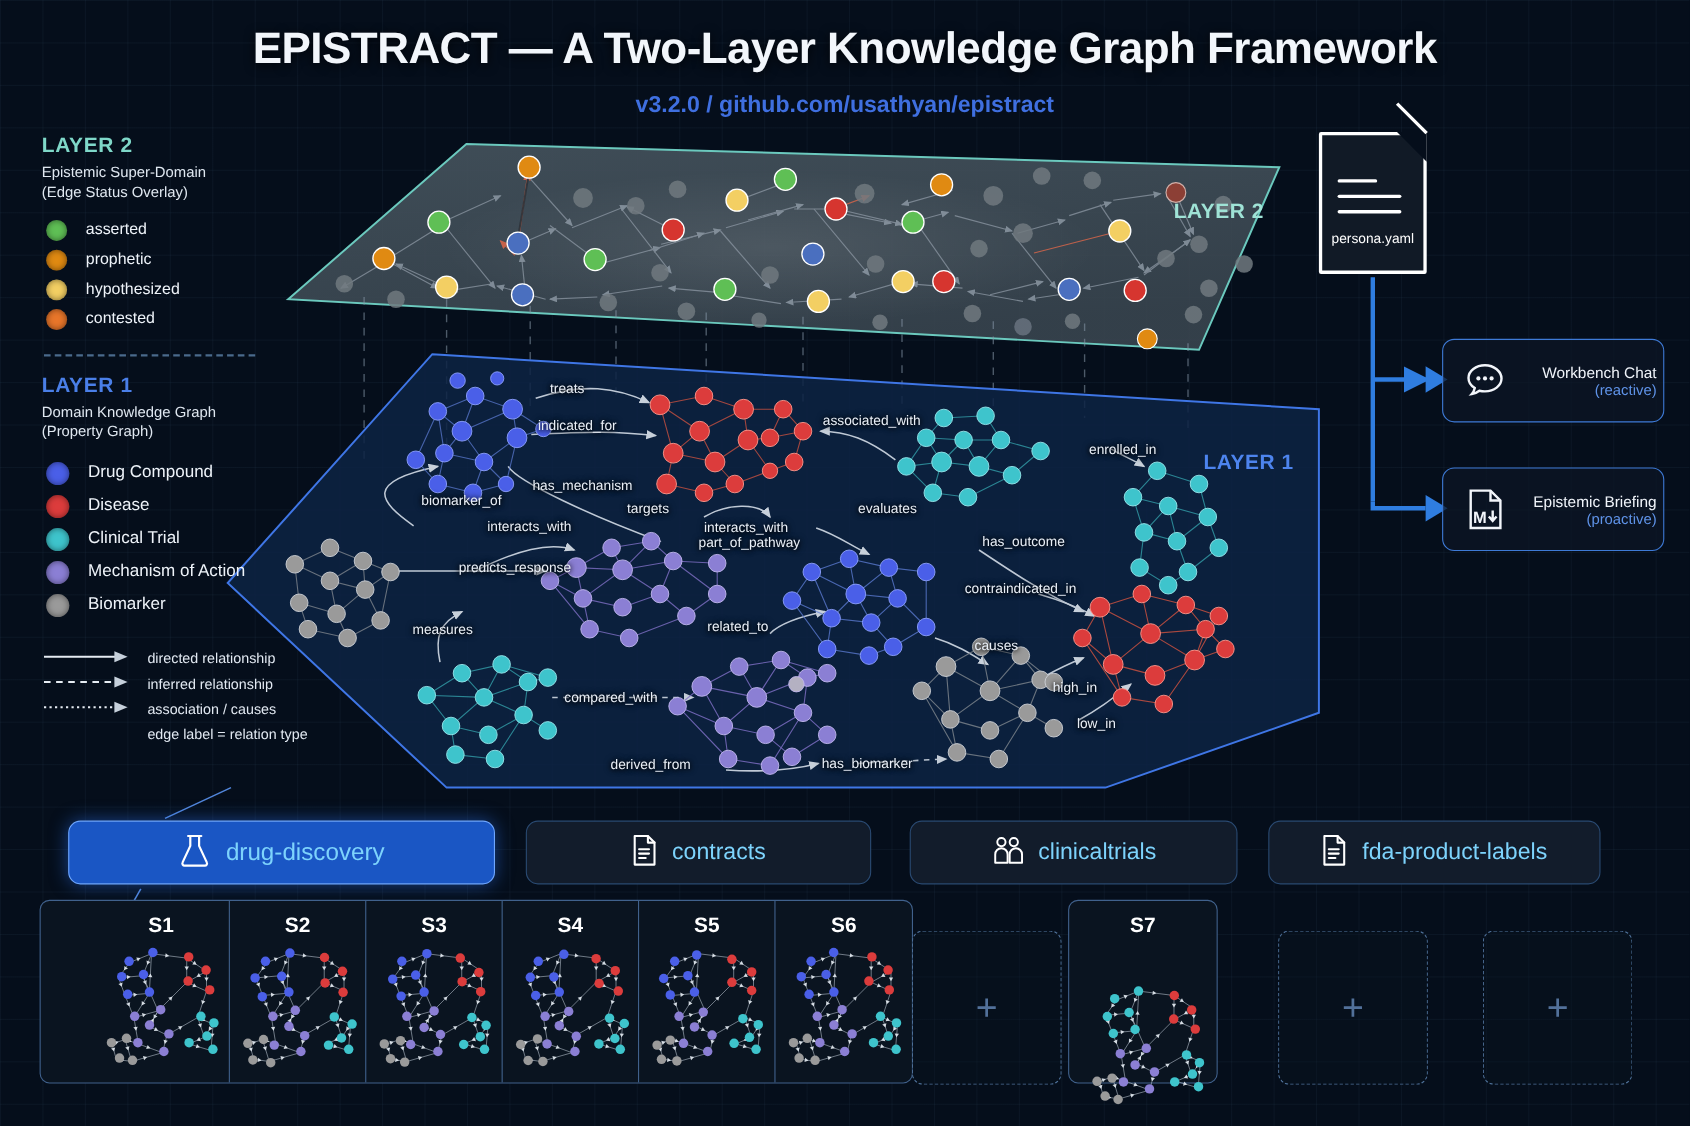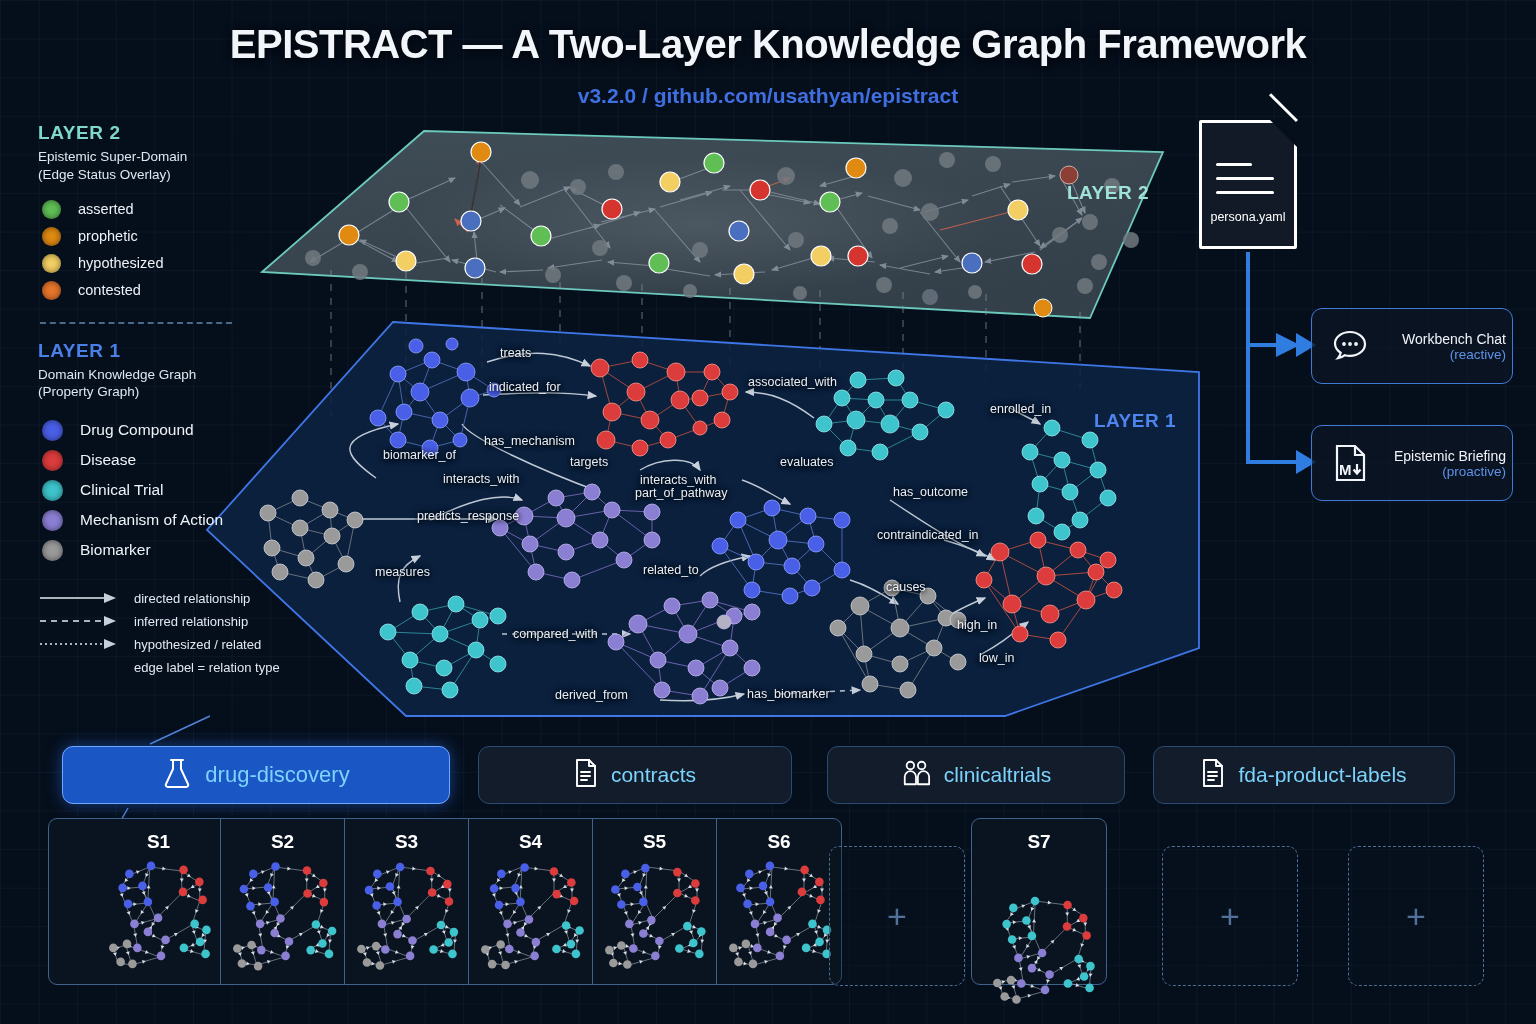--- a/index.html
+++ b/index.html
@@ -766,21 +766,21 @@
               <line x1="2" y1="6" x2="68" y2="6" stroke="#e6ecf3" stroke-width="1.7" stroke-dasharray="6 5"></line>
               <path d="M66,1 L78,6 L66,11 Z" fill="#c6d0db"></path>
             </svg></span>
           <span class="arrow-txt">inferred relationship</span>
         </div>
         <div class="arrow-row">
           <span class="arrow-svg"><svg width="84" height="12" viewBox="0 0 84 12">
               <line x1="2" y1="6" x2="68" y2="6" stroke="#e6ecf3" stroke-width="1.7" stroke-dasharray="2 3"></line>
               <path d="M66,1 L78,6 L66,11 Z" fill="#c6d0db"></path>
             </svg></span>
-          <span class="arrow-txt">hypothesized / related</span>
+          <span class="arrow-txt">association / causes</span>
         </div>
       </div>
     <div class="arrow-note">edge label = relation type</div>
   </div>
 
   <div class="persona">
     <div class="fold"></div>
     <div class="foldline"></div>
     <div class="ln ln1"></div>
     <div class="ln ln2"></div>
@@ -847,21 +847,21 @@
         <span><svg width="24" height="30" viewBox="0 0 24 30" fill="none" stroke="#ffffff" stroke-width="1.9" stroke-linejoin="round" stroke-linecap="round">
             <path d="M3 2h12l6 6v20H3z"></path>
             <path d="M15 2v6h6"></path>
             <path d="M7 14h9M7 18h9M7 22h6"></path>
           </svg></span>
         <span class="dlabel">fda-product-labels</span>
       </div>
     </div>
 
   <div class="strip" id="strip">
-      <div class="snapgroup" style="left: 48px; width: 794px; padding-left: 48px;">
+      <div class="snapgroup" style="left: 36px; width: 794px; padding-left: 48px;">
         <div class="snapcell">
           <div class="slabel">S1</div>
           <svg class="mini" viewBox="0 0 116 126">
             <line x1="24.75" y1="22" x2="44.75" y2="14" stroke="#b8c3cf" stroke-width="0.85" opacity="0.62"></line>
             <path d="M34.75,18 l-3.4,-2 l0,4 z" fill="#e6ecf3" opacity="0.9" transform="rotate(-21.80140948635181 34.75 18)"></path>
             <line x1="24.75" y1="22" x2="14.75" y2="36" stroke="#b8c3cf" stroke-width="0.85" opacity="0.62"></line>
             <path d="M19.75,29 l-3.4,-2 l0,4 z" fill="#e6ecf3" opacity="0.9" transform="rotate(125.53767779197439 19.75 29)"></path>
             <line x1="44.75" y1="14" x2="36.75" y2="34" stroke="#b8c3cf" stroke-width="0.85" opacity="0.62"></line>
             <path d="M40.75,24 l-3.4,-2 l0,4 z" fill="#e6ecf3" opacity="0.9" transform="rotate(111.80140948635182 40.75 24)"></path>
             <line x1="14.75" y1="36" x2="36.75" y2="34" stroke="#b8c3cf" stroke-width="0.85" opacity="0.62"></line>

